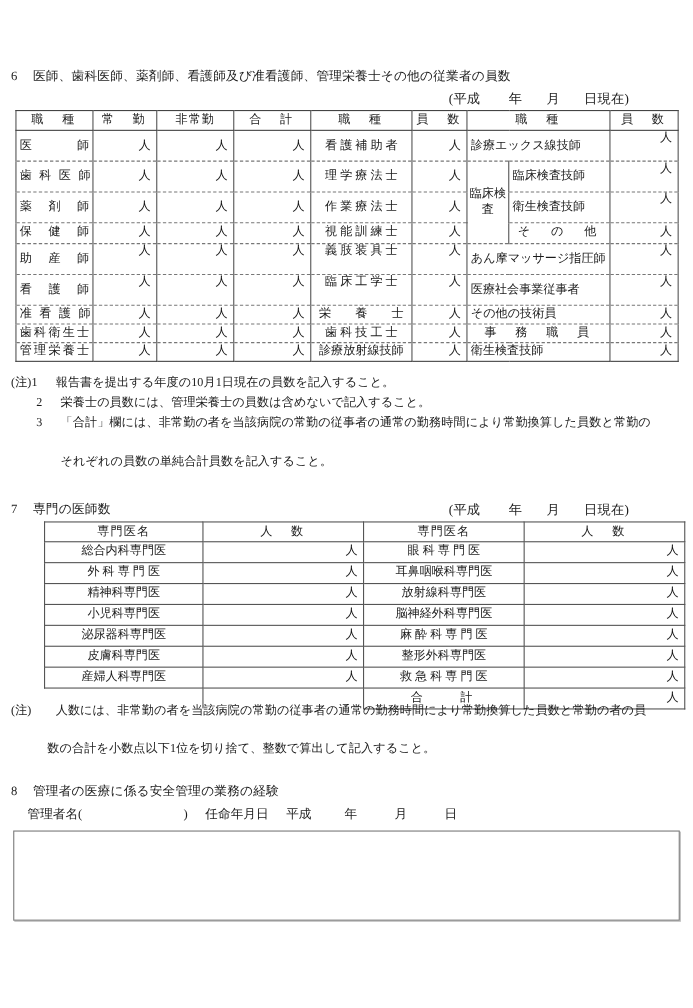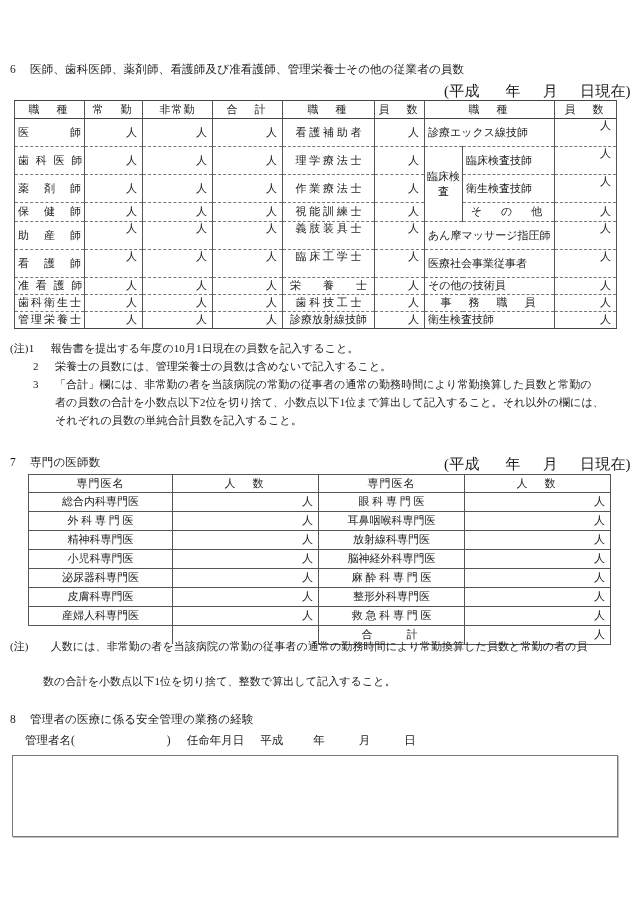--- a/index.html
+++ b/index.html
@@ -30,24 +30,23 @@
     white-space: nowrap;
     letter-spacing: 0.2px;
   }
   .sec-num {
     display: inline-block;
     width: 20px;
   }
 
   .date-line {
     position: absolute;
-    font-size: 15px;
+    font-size: 12px;
     white-space: nowrap;
     letter-spacing: 0.2px;
-    margin-left: 36px;
   }
   .date-line .sp { display:inline-block; width: 26px; }
   .date-line .sp2 { display:inline-block; width: 22px; }
 
   
   table {
     border-collapse: collapse;
     table-layout: fixed;
     position: absolute;
     background: #fff;
@@ -269,31 +268,30 @@
 
   <div class="note" style="left:10px; top:340px;">
     <span class="note-label">(注)</span><span class="note-idx">1</span><span class="note-body">報告書を提出する年度の10月1日現在の員数を記入すること。</span>
   </div>
   <div class="note" style="left:33px; top:358px;">
     <span class="note-idx">2</span><span class="note-body">栄養士の員数には、管理栄養士の員数は含めないで記入すること。</span>
   </div>
   <div class="note" style="left:33px; top:376px;">
     <span class="note-idx">3</span><span class="note-body">「合計」欄には、非常勤の者を当該病院の常勤の従事者の通常の勤務時間により常勤換算した員数と常勤の</span>
   </div>
-  <div class="note" style="left:55px; top:394px;">者の員数の合計を小数点以下2位を切り捨て、小数点以下1位まで算出して記入すること。それ以外の欄には、</div>
   <div class="note" style="left:55px; top:412px;">それぞれの員数の単純合計員数を記入すること。</div>
 
   <div class="sec-head" style="left:10px; top:455px;">
     <span class="sec-num">7</span><span>専門の医師数</span>
   </div>
   <div class="date-line" style="left:408px; top:455px;">
     <span>(平成</span><span class="sp"></span><span>年</span><span class="sp2"></span><span>月</span><span class="sp2"></span><span>日現在)</span>
   </div>
 
-  <table id="specialist-table" style="left:28px; top:474px; width:582px;">
+  <table id="specialist-table" style="left:40px; top:474px; width:582px;">
     <colgroup>
       <col style="width:144px">
         <col style="width:146px">
         <col style="width:146px">
         <col style="width:146px">
     </colgroup>
     <tbody>
         <tr class="hdr">
       <td class="nosp">専門医名</td>
       <td>人　数</td>

